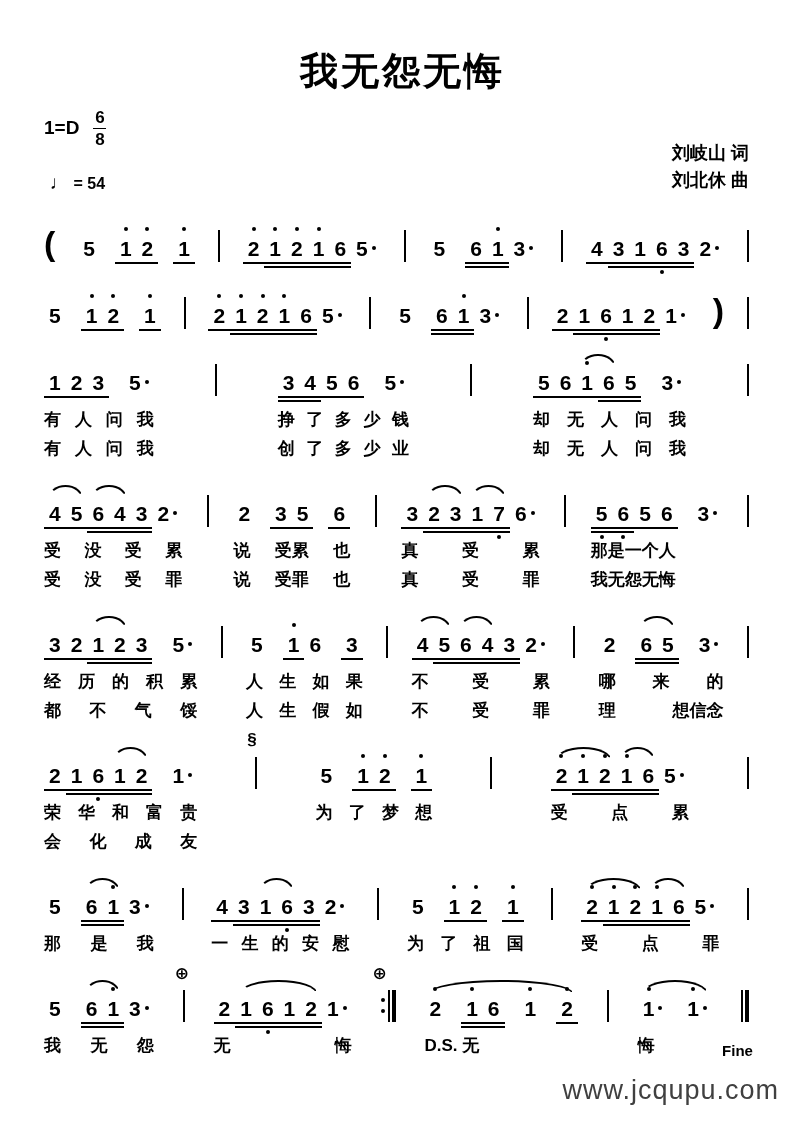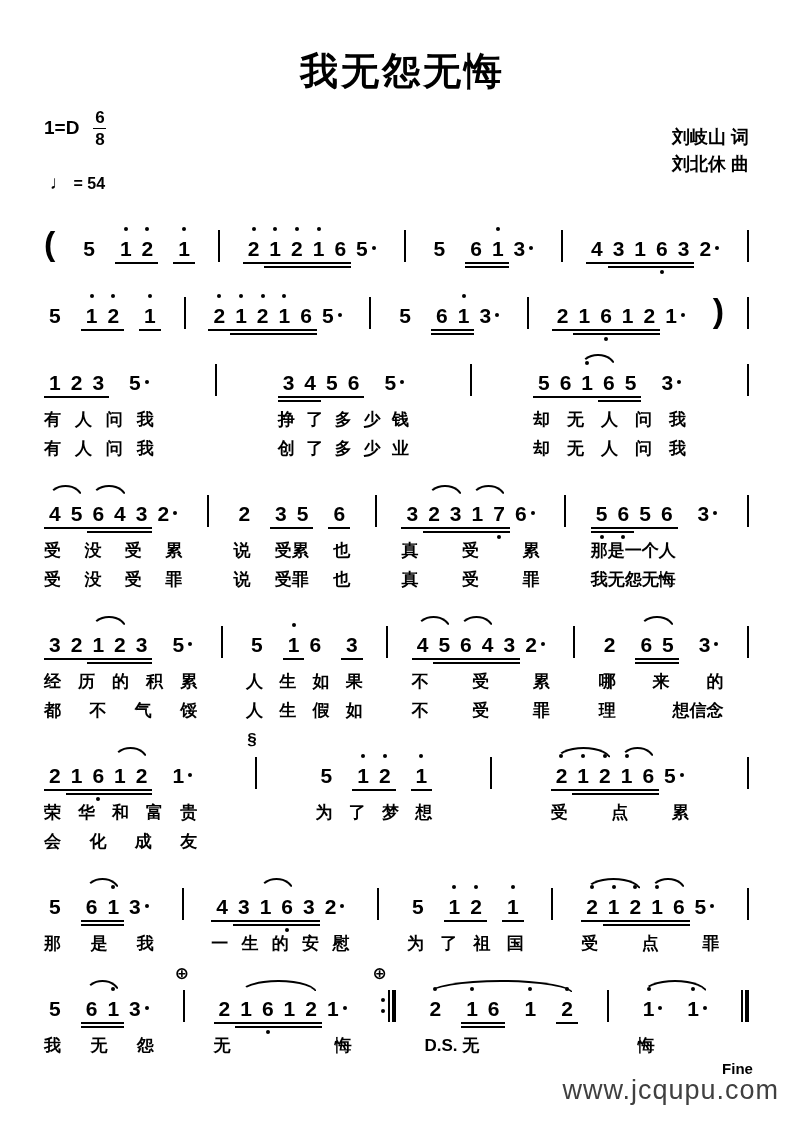--- a/index.html
+++ b/index.html
@@ -1,20 +1,20 @@
 <!DOCTYPE html>
 <html><head>
 <meta charset="utf-8">
 <style>
   html,body{margin:0;padding:0;background:#fff;}
   .page{position:relative;width:793px;height:1122px;margin:0 auto;background:#fff;overflow:hidden;
         font-family:"Liberation Sans","DejaVu Sans",sans-serif;color:#000;}
   
   .title{margin-top:46px;text-align:center;font-size:38px;font-weight:bold;letter-spacing:3px;margin-left:12px;}
-  .meta{display:flex;justify-content:space-between;align-items:center;padding:0 44px;margin-top:12px;}
+  .meta{display:flex;justify-content:space-between;align-items:flex-end;padding:0 44px;margin-top:12px;}
   .keyrow{display:flex;align-items:center;font-size:19px;font-weight:bold;}
   .ts{display:inline-flex;flex-direction:column;align-items:center;margin-left:14px;line-height:1;font-size:17px;font-weight:bold;}
   .ts .bar-line{width:13px;height:1.5px;background:#000;margin:1.5px 0;}
   .tempo{margin-top:24px;padding-left:6px;font-size:16px;font-weight:bold;}
   .tempo .qn{font-size:19px;}
   .credits{text-align:right;font-size:18px;font-weight:bold;line-height:27px;}
   
   .score{padding:0 44px;margin-top:18px;}
   .system{margin-bottom:17px;}
   .line{display:flex;justify-content:space-between;align-items:flex-start;}
@@ -36,21 +36,21 @@
   .bar{position:relative;margin-top:18px;height:32px;}
   .bar.single{width:2px;background:#000;}
   .bar.rpt,.bar.endbar{display:flex;align-items:center;background:transparent;}
   .rd-col{display:flex;flex-direction:column;justify-content:center;gap:7px;margin-right:3px;}
   .rd{width:4px;height:4px;border-radius:50%;background:#000;}
   .bl{height:32px;background:#000;}
   .bl.thin{width:2px;}
   .bl.thick{width:4px;margin-left:2px;}
   .paren{font-size:34px;font-weight:bold;line-height:38px;margin-top:12px;}
   .sym{position:absolute;top:-27px;left:-8px;font-size:17px;font-weight:bold;font-style:normal;}
-  .tail{position:absolute;top:70px;right:-4px;font-size:15px;font-weight:bold;font-style:normal;white-space:nowrap;margin-left:42px;}
+  .tail{position:absolute;top:52px;right:-4px;font-size:15px;font-weight:bold;font-style:normal;white-space:nowrap;margin-left:42px;}
   .lyr{display:flex;justify-content:space-between;margin-top:13px;font-size:17px;font-weight:bold;line-height:22px;white-space:nowrap;}
   .lyr + .lyr{margin-top:7px;}
   .lyr.one{justify-content:flex-start;}
   .lyr .unit{display:inline-block;}
   
   .watermark{position:absolute;right:14px;bottom:16px;font-size:27px;color:#404040;letter-spacing:1px;}
 </style>
 </head>
 <body>
 

